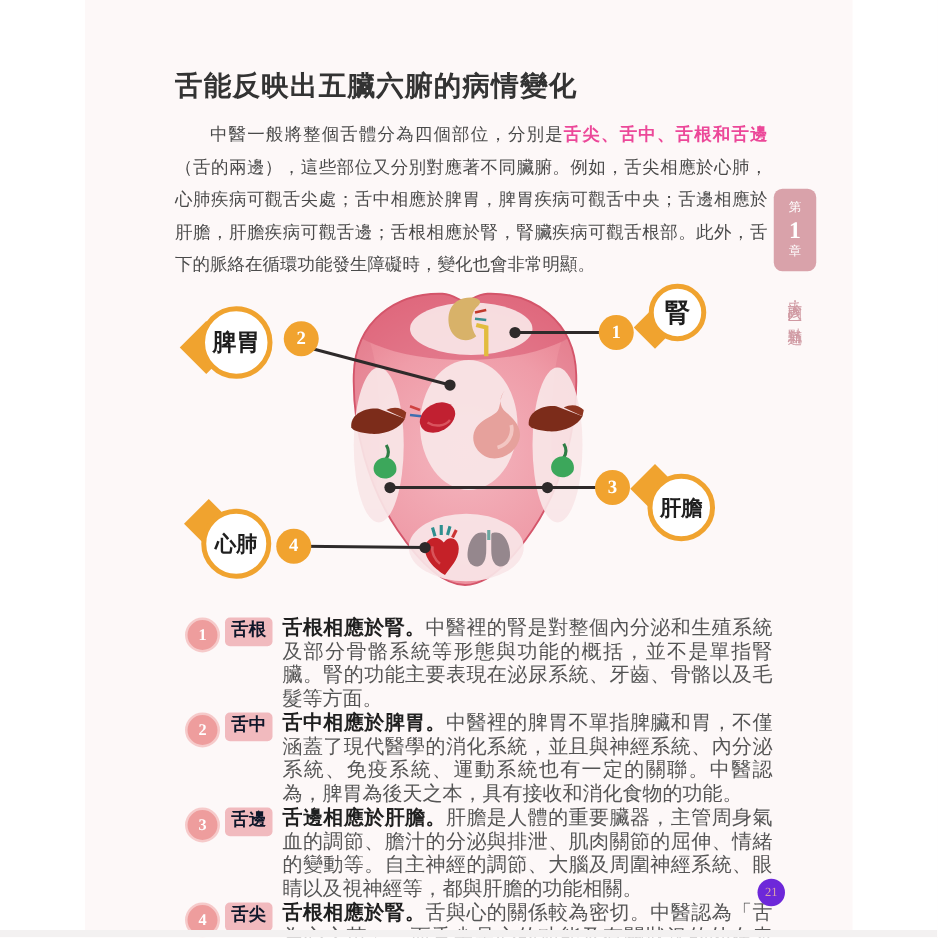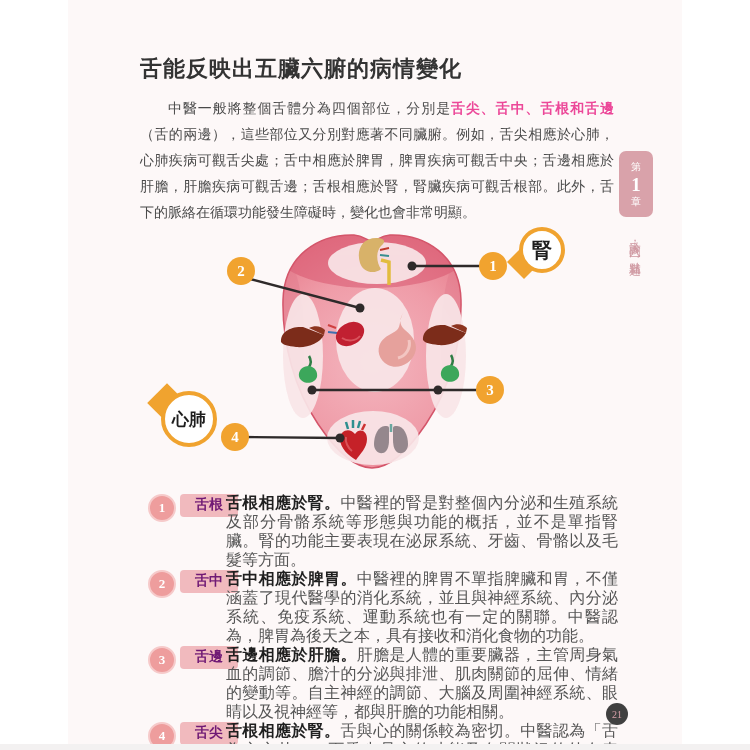--- a/index.html
+++ b/index.html
@@ -33,37 +33,37 @@
   .bubble .bcirc{position:relative;z-index:1;width:100%;height:100%;background:#fff;
                  border:4px solid #f0a32f;border-radius:50%;display:flex;align-items:center;
                  justify-content:center;font-weight:bold;color:#1e1e1e;box-sizing:border-box;
                  letter-spacing:0;}
   .bub-kidney{left:519px;top:227px;width:46px;height:46px;font-size:20px;}
   .bub-kidney .tail{width:24px;height:24px;left:-7px;bottom:-1px;}
   .bub-spleen{left:160px;top:245px;width:58px;height:58px;font-size:19px;}
   .bub-spleen .tail{width:30px;height:30px;left:-10px;top:18px;}
   .bub-liver{left:518px;top:379px;width:54px;height:54px;font-size:17px;}
   .bub-liver .tail{width:28px;height:28px;left:-8px;top:-2px;}
-  .bub-heart{left:161px;top:391px;width:56px;height:56px;font-size:17px;}
+  .bub-heart{left:161px;top:407px;width:56px;height:56px;font-size:17px;}
   .bub-heart .tail{width:28px;height:28px;left:-8px;top:-2px;}
 
   
   .legend{position:absolute;left:148px;top:493px;width:470px;}
   .lg-row{display:flex;gap:8px;min-height:57px;}
   .lg-badge{width:70px;flex:none;display:flex;align-items:flex-start;gap:4px;padding-top:1px;}
   .lg-num{width:24px;height:24px;border-radius:50%;background:#ee9d9d;border:2px solid #f6caca;
           color:#fff;font-weight:bold;font-size:13px;display:flex;align-items:center;
           justify-content:center;flex:none;box-sizing:content-box;}
-  .lg-pill{background:#f1babe;color:#701a75;font-weight:bold;font-size:14px;padding:3px 15px;
+  .lg-pill{background:#f1babe;color:#0f172a;font-weight:bold;font-size:14px;padding:3px 5px;
            border-radius:4px;line-height:1.2;flex:none;}
   .lg-text{flex:1;font-size:16px;line-height:19px;color:#555;text-align:justify;}
   .lg-text b{color:#1f1f1f;}
 
   .page-number{position:absolute;left:606px;top:703px;width:22px;height:22px;border-radius:50%;
-               background:#404040;color:#d9a1aa;font-size:10px;display:flex;align-items:center;
+               background:#6d28d9;color:#d9a1aa;font-size:10px;display:flex;align-items:center;
                justify-content:center;}
 </style>
 </head>
 <body>
 
 <div class="canvas">
   <div class="page-bg"></div>
 
   <h1 class="title">舌能反映出五臟六腑的病情變化</h1>
   <p class="intro"><span>中醫一般將整個舌體分為四個部位，分別是</span><b>舌尖、舌中、舌根和舌邊</b><span>（舌的兩邊），這些部位又分別對應著不同臟腑。例如，舌尖相應於心肺，心肺疾病可觀舌尖處；舌中相應於脾胃，脾胃疾病可觀舌中央；舌邊相應於肝膽，肝膽疾病可觀舌邊；舌根相應於腎，腎臟疾病可觀舌根部。此外，舌下的脈絡在循環功能發生障礙時，變化也會非常明顯。</span></p>
@@ -177,20 +177,28 @@
 
   <div class="numcirc" style="left:479px;top:252px;">1</div>
   <div class="numcirc" style="left:227px;top:257px;">2</div>
   <div class="numcirc" style="left:476px;top:376px;">3</div>
   <div class="numcirc" style="left:221px;top:423px;">4</div>
 
   <div class="bubble bub-kidney">
     <span class="tail"></span>
     <span class="bcirc">腎</span>
   </div>
+  <div class="bubble bub-spleen">
+    <span class="tail"></span>
+    <span class="bcirc">脾胃</span>
+  </div>
+  <div class="bubble bub-liver">
+    <span class="tail"></span>
+    <span class="bcirc">肝膽</span>
+  </div>
   <div class="bubble bub-heart">
     <span class="tail"></span>
     <span class="bcirc">心肺</span>
   </div>
 
   <div class="legend">
       <div class="lg-row">
         <div class="lg-badge">
           <span class="lg-num">1</span>
           <span class="lg-pill">舌根</span>

